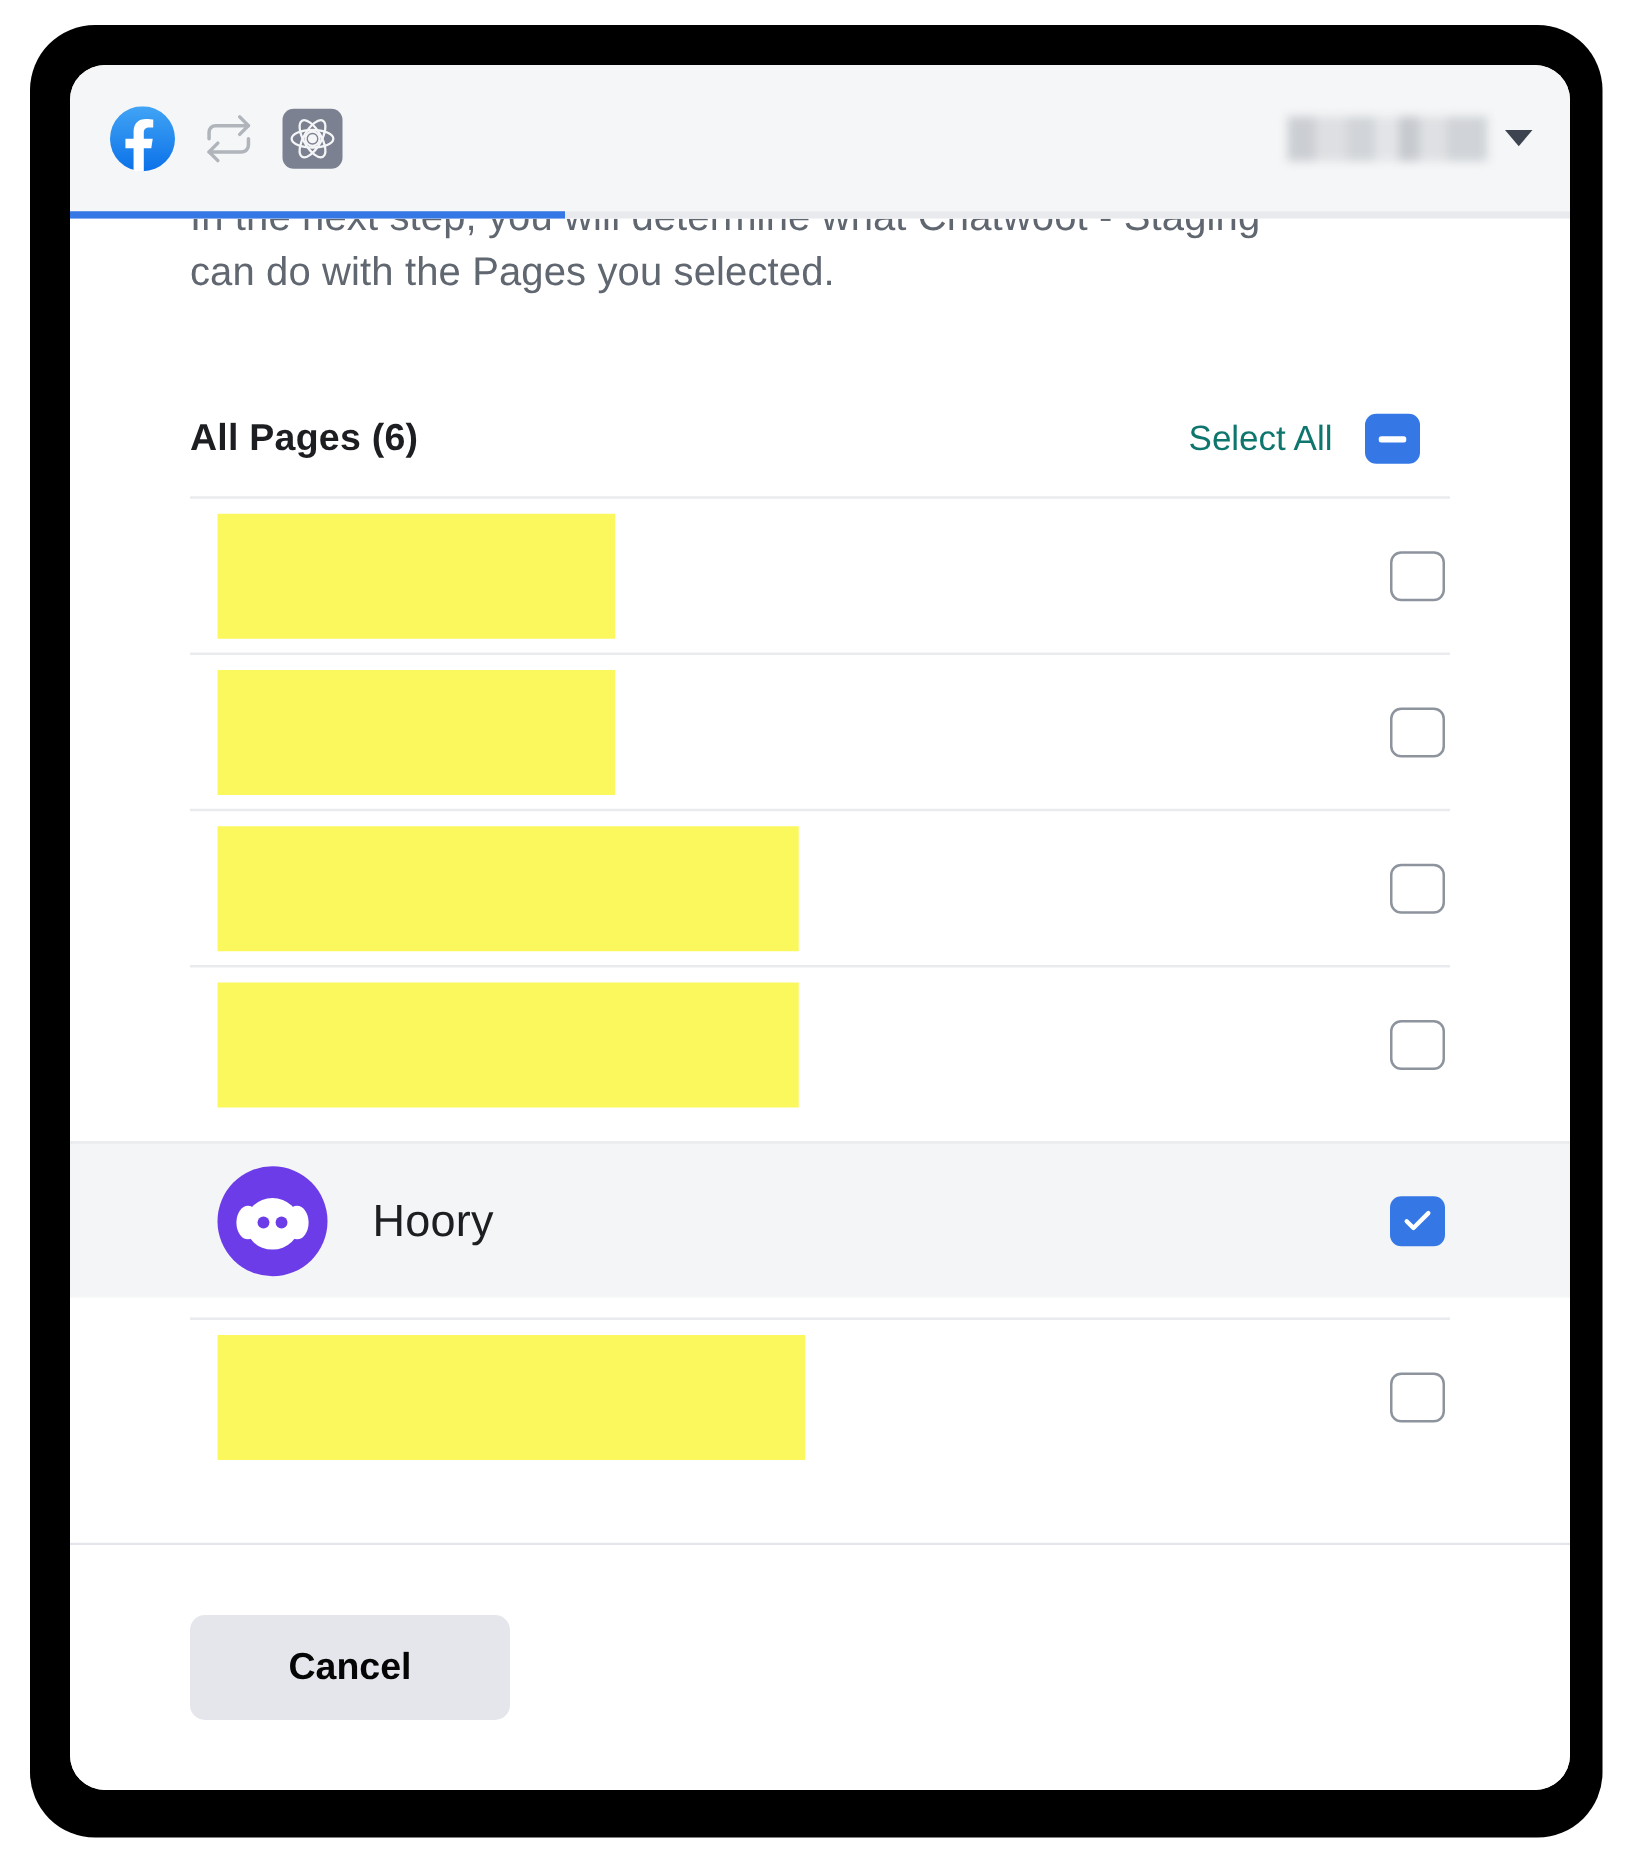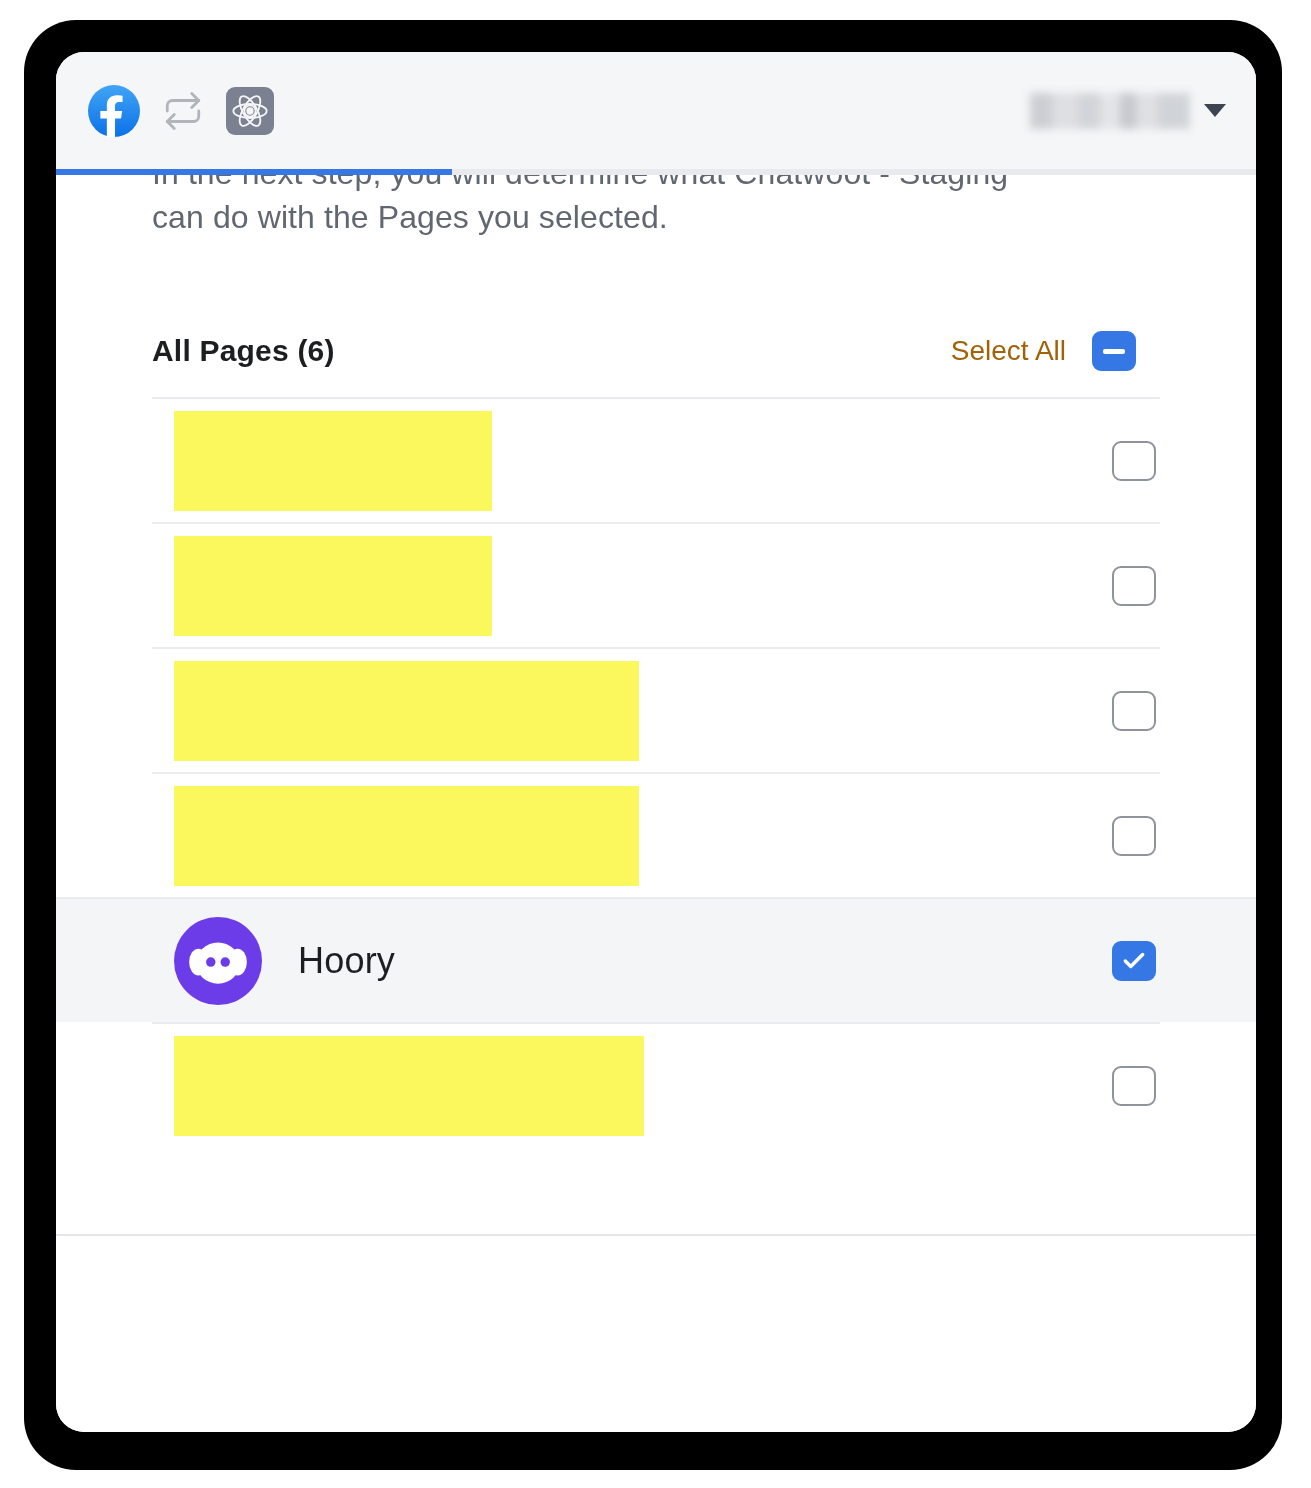--- a/index.html
+++ b/index.html
@@ -162,21 +162,21 @@
     letter-spacing: .2px;
   }
   .select-all-wrap {
     margin-left: auto;
     display: flex;
     align-items: center;
     gap: 26px;
   }
   .select-all-label {
     font-size: 28px;
-    color: #a16207;
+    color: #0f766e;
   }
 
   
   .cbx {
     width: 44px; height: 40px;
     border-radius: 9px;
     border: 2.5px solid #8d949e;
     background: #ffffff;
     display: flex; align-items: center; justify-content: center;
     flex: 0 0 auto;
@@ -204,21 +204,21 @@
   .row {
     display: flex;
     align-items: center;
     height: 125px;
     border-top: 2px solid #e9ebee;
     padding: 0 4px 0 22px;
   }
   .row:first-child { border-top: 2px solid #e9ebee; }
   .row.selected {
     background: #f4f5f6;
-    margin: 0 -96px;
+    margin: 16px -96px;
     padding-left: 118px;
     padding-right: 100px;
     border-top-color: #e9ebee;
   }
   .row-main { display: flex; align-items: center; gap: 36px; flex: 1 1 auto; min-width: 0; }
 
   .redacted {
     height: 100px;
     background: #fbf85e;
     flex: 0 0 auto;
@@ -388,16 +388,17 @@
           <div class="row">
             <div class="row-main">
               <div class="redacted" style="width: 470px; background: rgb(251, 248, 94);"></div>
             </div>
             <div class="cbx"></div>
           </div>
         </div>
     </div>
 
     <div class="dlg-footer">
+      <button class="btn btn-cancel">Cancel</button>
     </div>
 
   </div>
 </div>
 
 </body></html>

